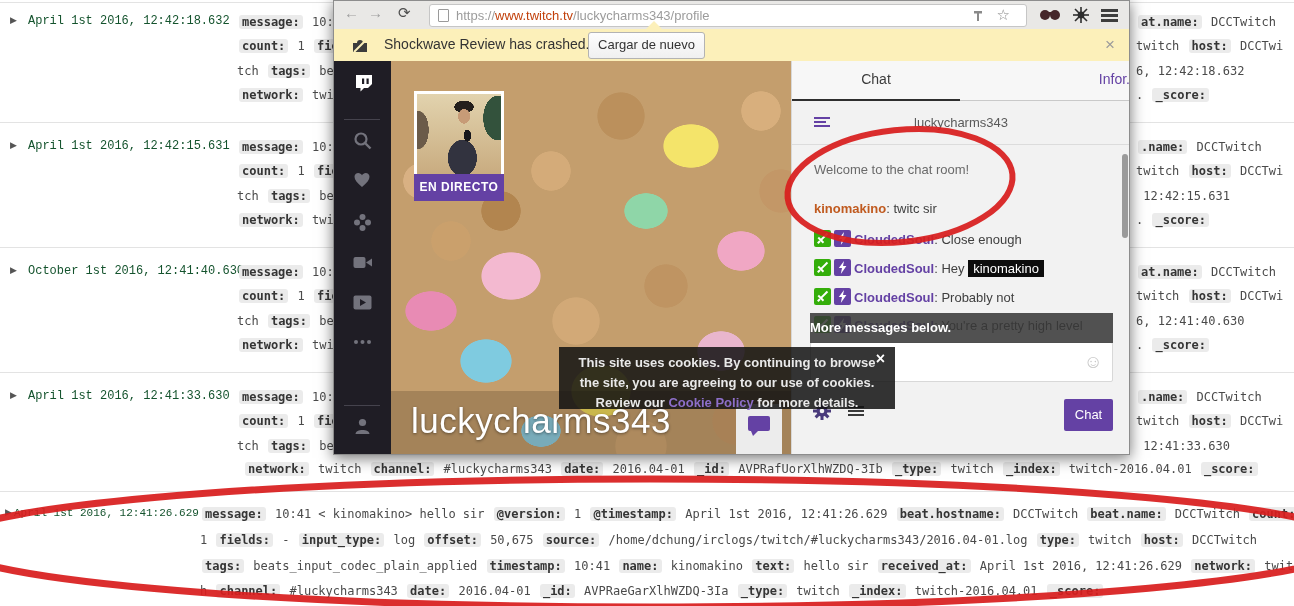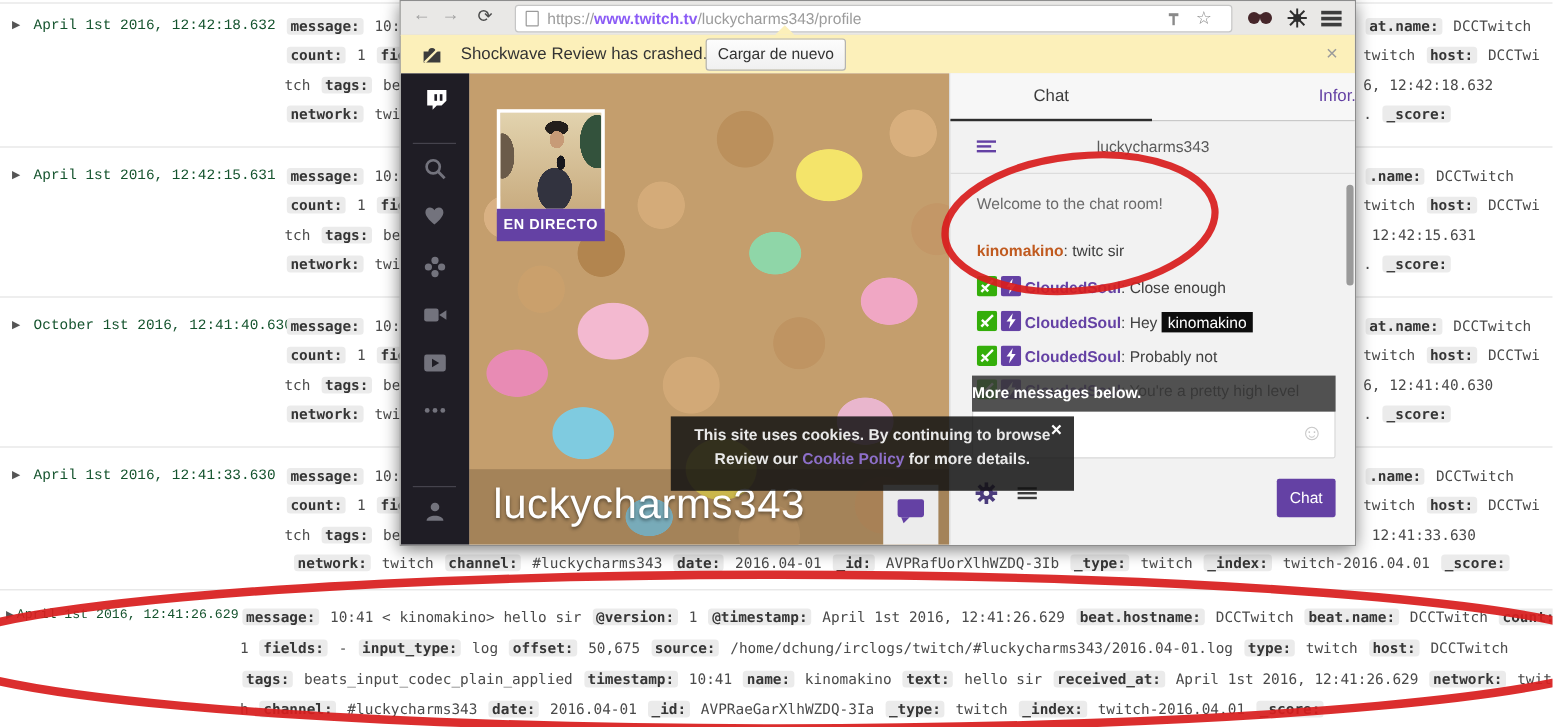--- a/index.html
+++ b/index.html
@@ -15,21 +15,21 @@
   .kb-b{background:#ebebeb;color:#353535;font-weight:bold;padding:0 3px;border-radius:3px;margin:0 2px;}
   
   #browser{position:absolute;left:333px;top:0;width:797px;height:455px;z-index:10;
            background:#e9e8e6;border:1px solid #8d8d8d;box-sizing:border-box;
            box-shadow:0 3px 14px rgba(0,0,0,.55);}
   #navbar{position:absolute;left:0;top:0;width:100%;height:28px;background:#e9e8e6;border-bottom:1px solid #d2d0cc;}
   .nav-ico{position:absolute;top:3px;font-size:15px;color:#9f9f9f;cursor:default;}
   #urlbox{position:absolute;left:95px;top:3px;width:596px;height:21px;background:#fff;border:1px solid #c6c6c6;border-radius:3px;}
   #page-ico{position:absolute;left:8px;top:4px;width:9px;height:11px;border:1.5px solid #9a9a9a;border-radius:1px;}
   #urltext{position:absolute;left:26px;top:3px;font-size:13px;white-space:pre;}
-  .url-dim{color:#9c9c9c;} .url-host{color:#8b5cf6;font-weight:bold;}
+  .url-dim{color:#9c9c9c;} .url-host{color:#c2410c;}
   
   #infobar{position:absolute;left:0;top:28px;width:100%;height:32px;background:#fcf0ba;border-bottom:1px solid #e0d49e;}
   #infobar .notch{position:absolute;left:312px;top:-8px;width:0;height:0;border-left:8px solid transparent;border-right:8px solid transparent;border-bottom:8px solid #fcf0ba;}
   #infobar-text{position:absolute;left:50px;top:7px;font-size:14px;color:#333;}
   #infobar-btn{position:absolute;left:254px;top:3px;width:115px;height:25px;background:linear-gradient(#fdfdfd,#f0f0f0);
                border:1px solid #b3b3b3;border-radius:3px;font-size:13px;color:#333;text-align:center;line-height:24px;}
   #infobar-close{position:absolute;right:14px;top:6px;font-size:17px;color:#9b9b9b;}
   #plugin-ico{position:absolute;left:16px;top:6px;}
   
   #content{position:absolute;left:0;top:60px;width:795px;height:393px;background:#f2f2f2;overflow:hidden;}
@@ -271,20 +271,21 @@
 
       <div id="channel-title">luckycharms343</div>
 
       <div id="bubble-box">
         <div id="bubble"></div>
       </div>
 
       <div id="cookie">
         <span id="cookie-close">×</span>
         <div>This site uses cookies. By continuing to browse</div>
+        <div>the site, you are agreeing to our use of cookies.</div>
         <div><span>Review our </span><a href="#">Cookie Policy</a><span> for more details.</span></div>
       </div>
 
       <div id="chatpanel">
         <div id="tabs">
           <div id="tab-chat">Chat</div>
           <div id="tab-info">Infor.</div>
           <div id="tab-underline"></div>
         </div>
         <div id="roomhdr">

